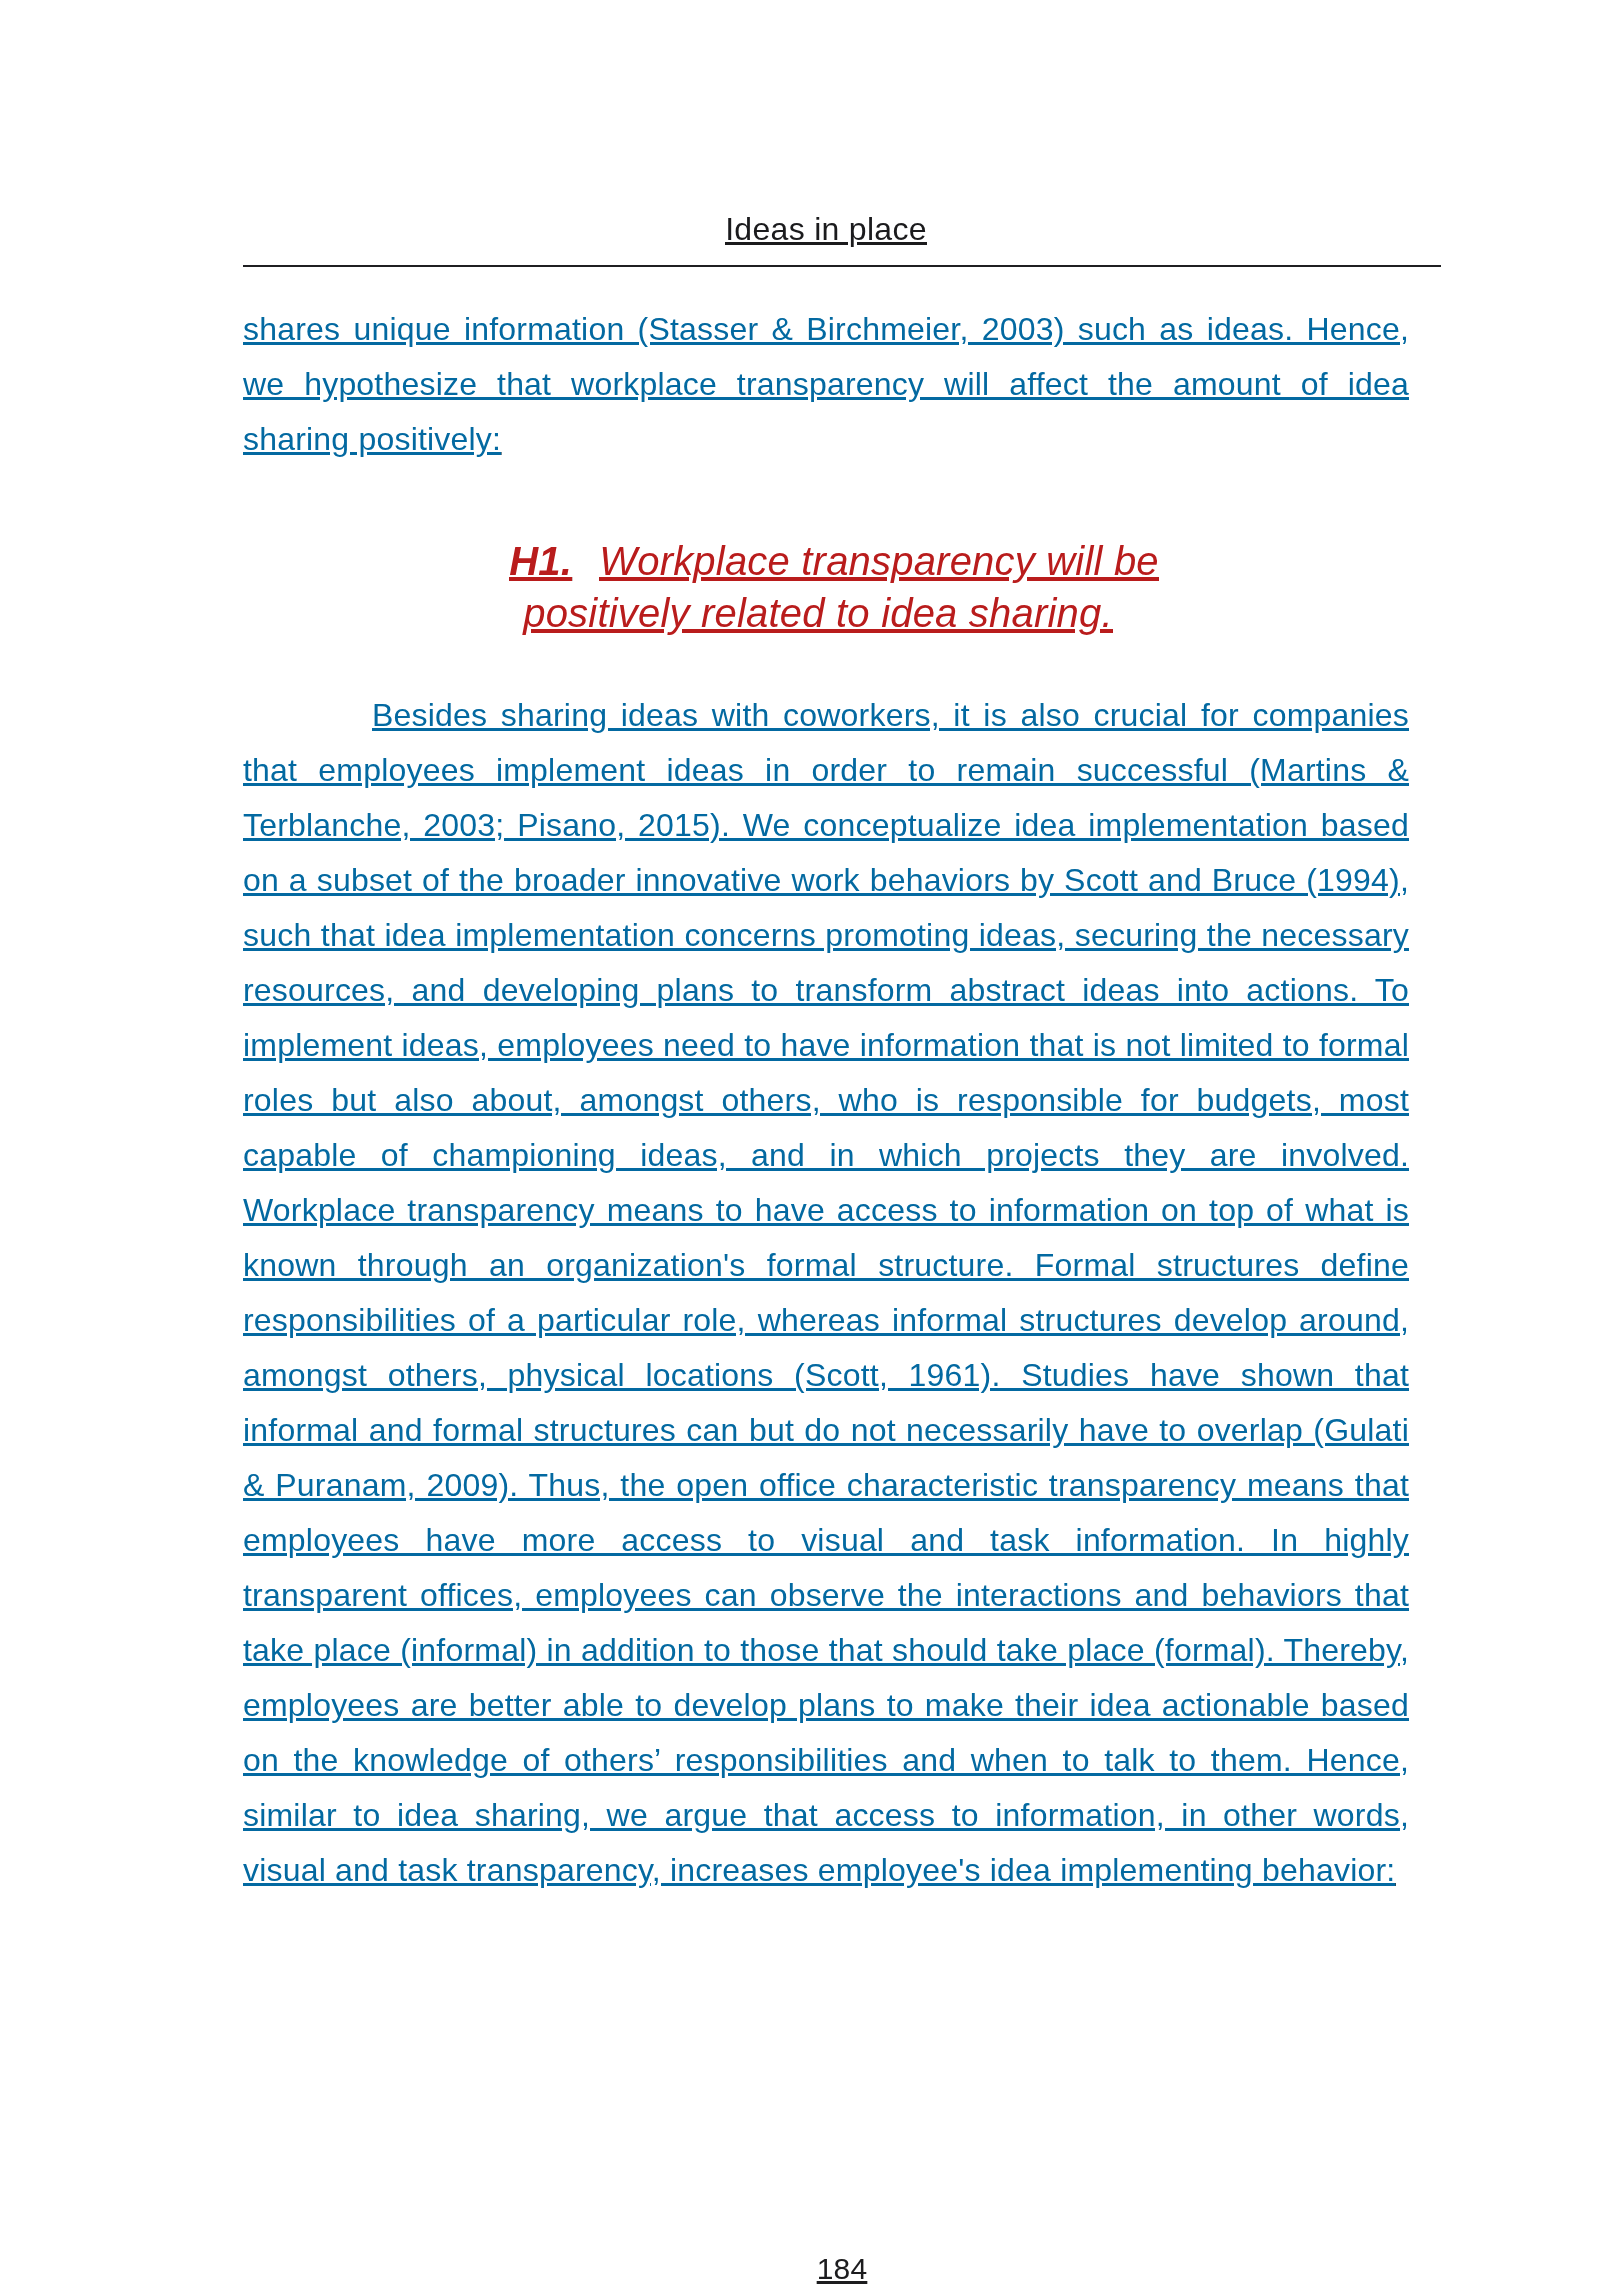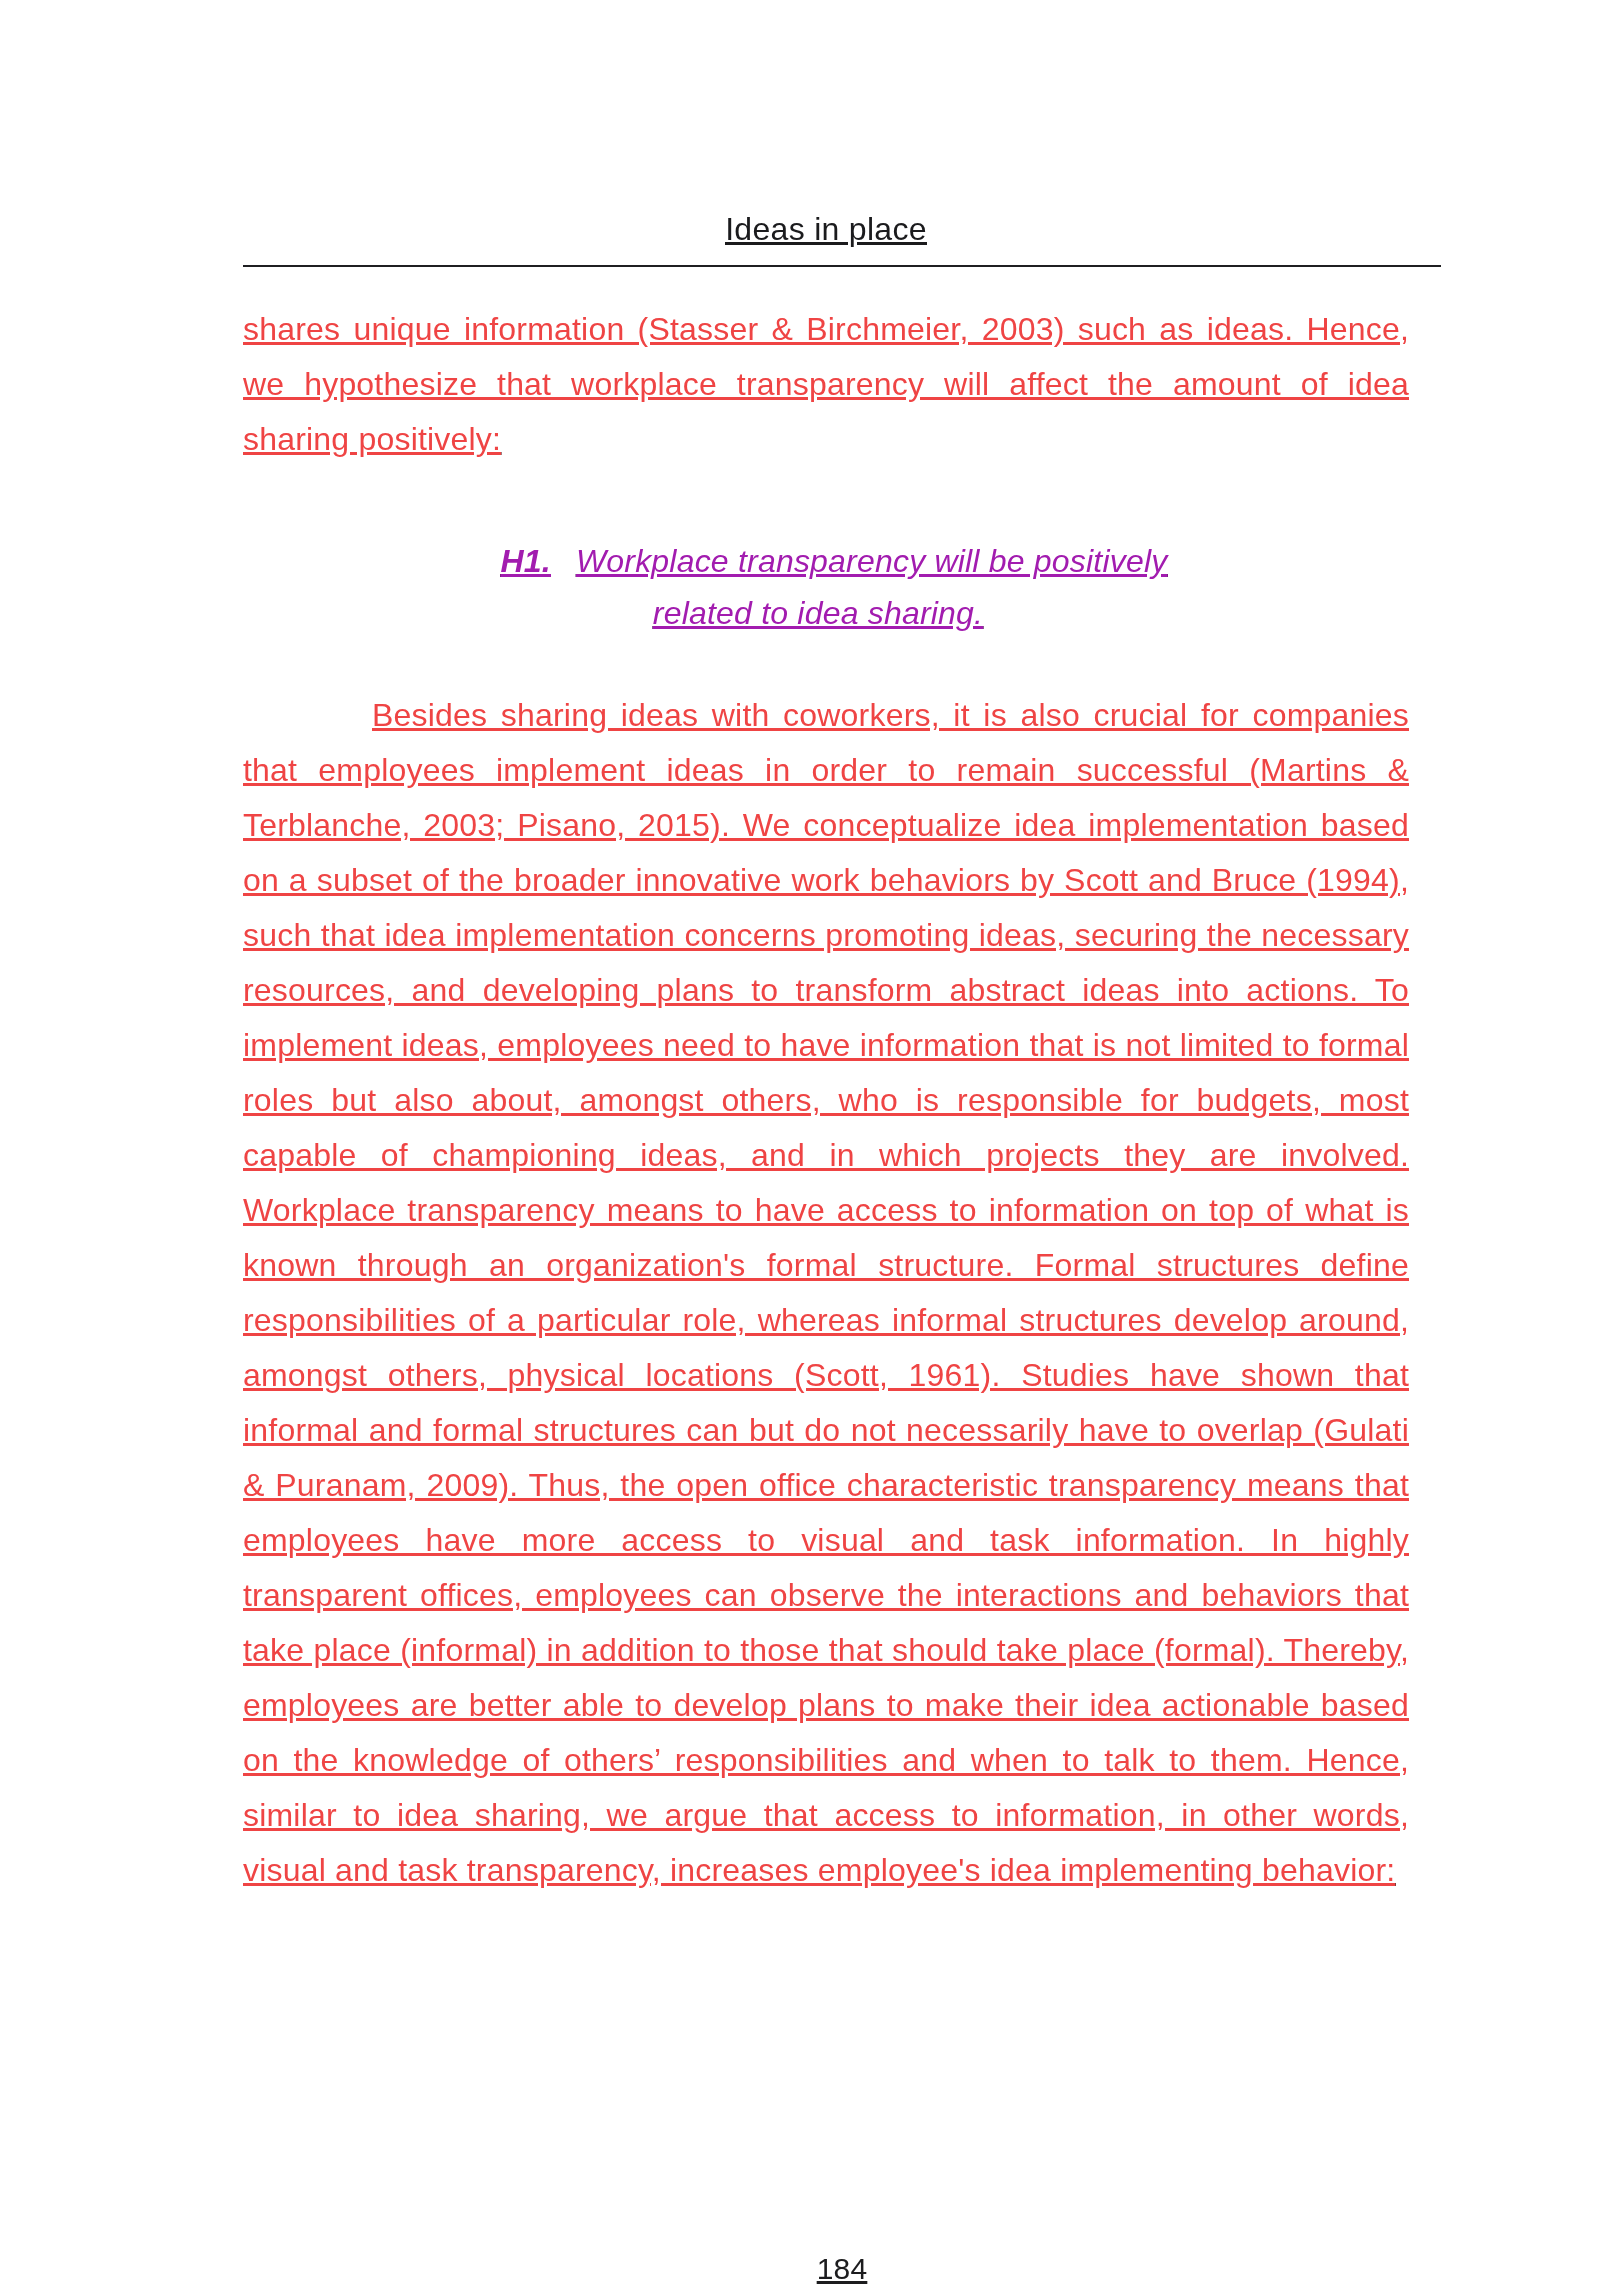--- a/index.html
+++ b/index.html
@@ -32,35 +32,35 @@
     margin-top: 10.7px;
     width: 100%;
   }
   .body-text {
     margin-top: 35px;
     font-size: 32px;
     line-height: 55px;
     letter-spacing: 0.2px;
     text-align: justify;
     text-justify: inter-word;
-    color: #ef4444;
+    color: #0369a1;
   }
   .body-text.indent {
     text-indent: 129px;
     margin-top: 0;
   }
   .hypothesis {
     margin: 68px auto 49px auto;
     max-width: 776px;
     text-align: center;
     font-style: italic;
-    font-size: 32px;
+    font-size: 40px;
     line-height: 52px;
     letter-spacing: 0.2px;
-    color: #a21caf;
+    color: #b91c1c;
   }
   .hypothesis.second {
     margin-top: 91px;
     margin-bottom: 0;
   }
   .h-label {
     font-weight: bold;
     font-style: italic;
     margin-right: 0.28em;
   }

